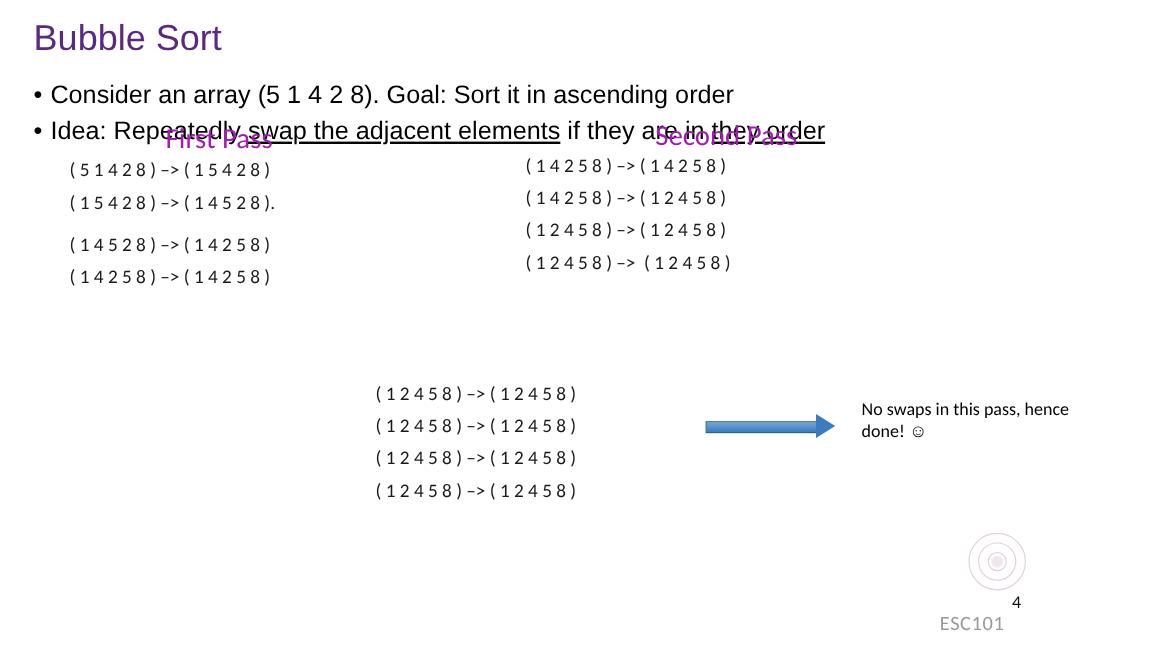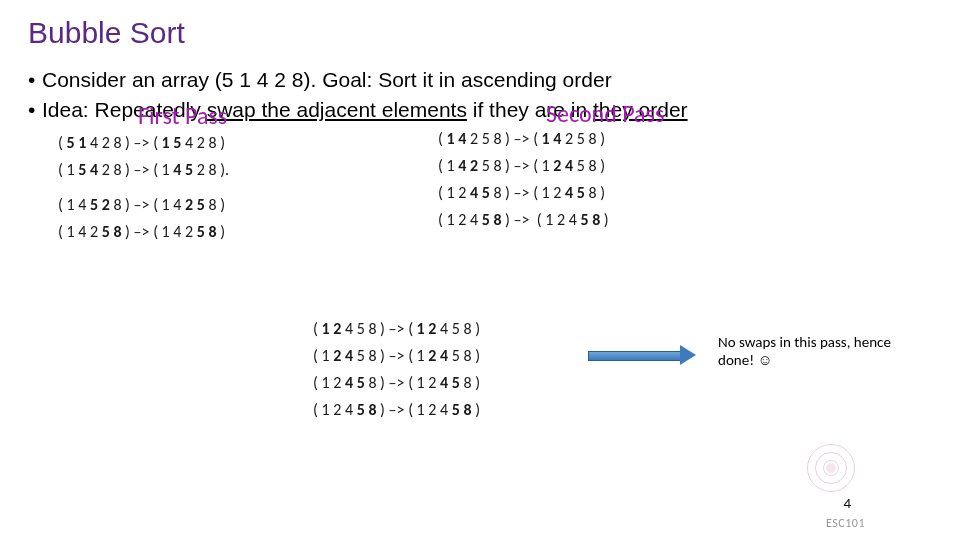--- a/index.html
+++ b/index.html
@@ -54,21 +54,21 @@
   .first-label  { left: 110px; top: 0px; }
   .second-label { left: 518px; top: -2px; }
   .pass-block {
     position: absolute;
     font-family: Calibri, Arial, sans-serif;
     font-size: 16px;
     color: #1a1a1a;
     line-height: 1.7;
     white-space: pre;
   }
-  .pass-block .b { font-weight: 700; }
+  .pass-block .b { font-weight: 400; }
   .first-block  { left: 30px;  top: 28px; }
   .second-block { left: 410px; top: 24px; }
   .third-wrap {
     position: relative;
     margin-top: 6px;
     height: 170px;
   }
   .third-label { left: 335px; top: 0px; position: absolute; }
   .third-block { left: 285px; top: 28px; }
   .arrow {
@@ -137,23 +137,23 @@
   .pagenum {
     position: absolute;
     right: 22px;
     bottom: 28px;
     font-size: 15px;
     color: #111;
     font-family: Calibri, Arial, sans-serif;
   }
   .course {
     position: absolute;
-    right: 8px;
+    right: 36px;
     bottom: 10px;
-    font-size: 12px;
+    font-size: 17px;
     color: #999;
     font-family: Calibri, Arial, sans-serif;
     letter-spacing: 0.5px;
   }
 </style>
 </head>
 <body>
 
 <div class="slide">
 

